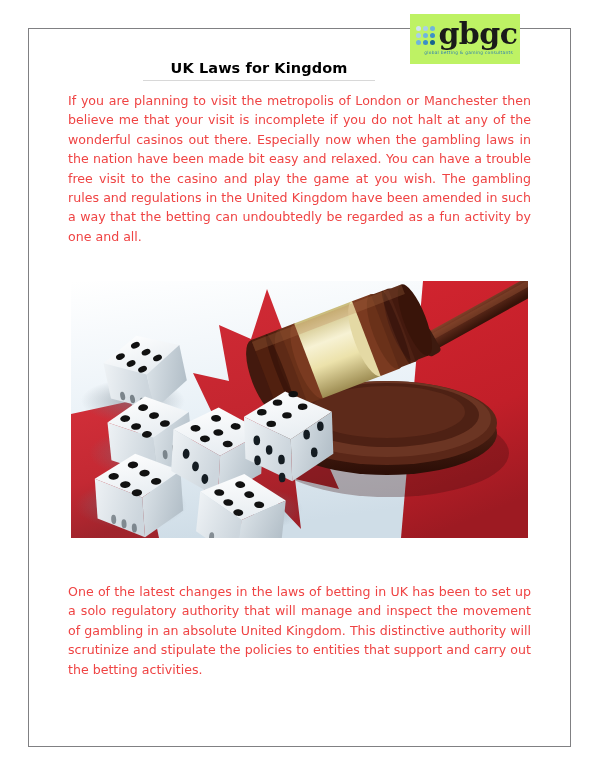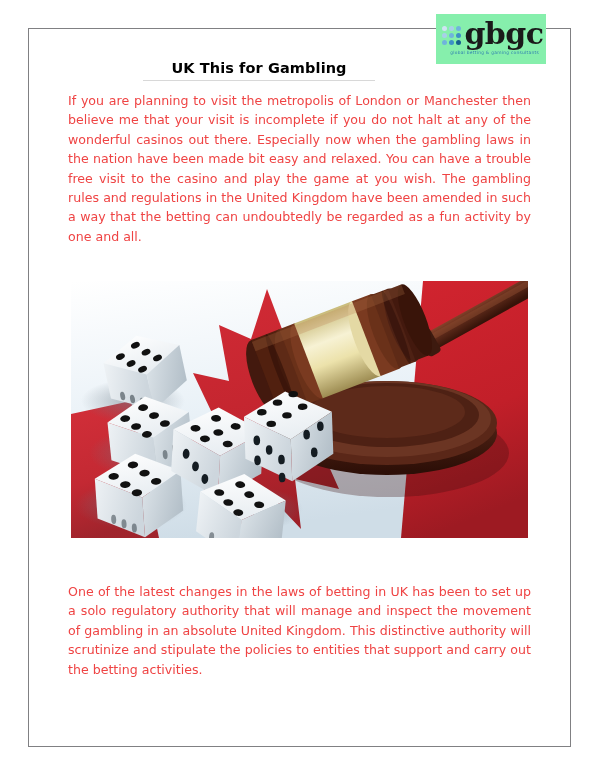--- a/index.html
+++ b/index.html
@@ -31,25 +31,25 @@
     width: 543px;
     height: 719px;
     border: 1.5px solid #808083;
     box-sizing: border-box;
     background: transparent;
   }
 
   
   .logo-block {
     position: absolute;
-    left: 436px;
+    left: 410px;
     top: 14px;
     width: 110px;
     height: 50px;
-    background: #86efac;
+    background: #bef264;
     padding: 3px 6px 0 6px;
     box-sizing: border-box;
   }
   .logo-row {
     display: flex;
     align-items: flex-end;
     height: 32px;
   }
   .logo-dots {
     display: grid;
@@ -157,21 +157,21 @@
           <i class="d8"></i>
           <i class="d9"></i>
       </div>
       <div class="logo-word">gbgc</div>
     </div>
     <div class="logo-tag">global betting &amp; gaming consultants</div>
   </div>
 
   <div class="content">
 
-    <h1 class="doc-title">UK This for Gambling</h1>
+    <h1 class="doc-title">UK Laws for Kingdom</h1>
 
     <p class="para para-1">If you are planning to visit the metropolis of London or Manchester then believe me that your visit is incomplete if you do not halt at any of the wonderful casinos out there. Especially now when the gambling laws in the nation have been made bit easy and relaxed. You can have a trouble free visit to the casino and play the game at you wish. The gambling rules and regulations in the United Kingdom have been amended in such a way that the betting can undoubtedly be regarded as a fun activity by one and all.</p>
 
   </div>
 
   <div class="photo">
     <svg width="457" height="257" viewBox="0 0 457 257" xmlns="http://www.w3.org/2000/svg">
       <defs>
         <linearGradient id="bgGrad" x1="0" y1="0" x2="0.25" y2="1">
           <stop offset="0" stop-color="#ffffff"></stop>

